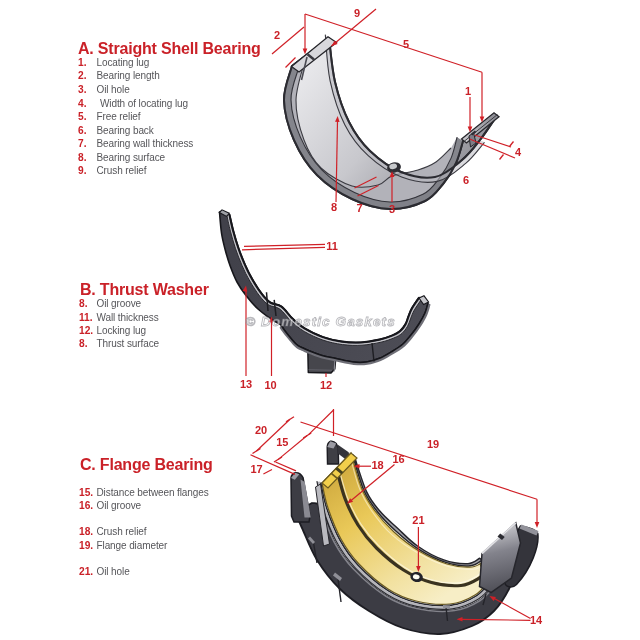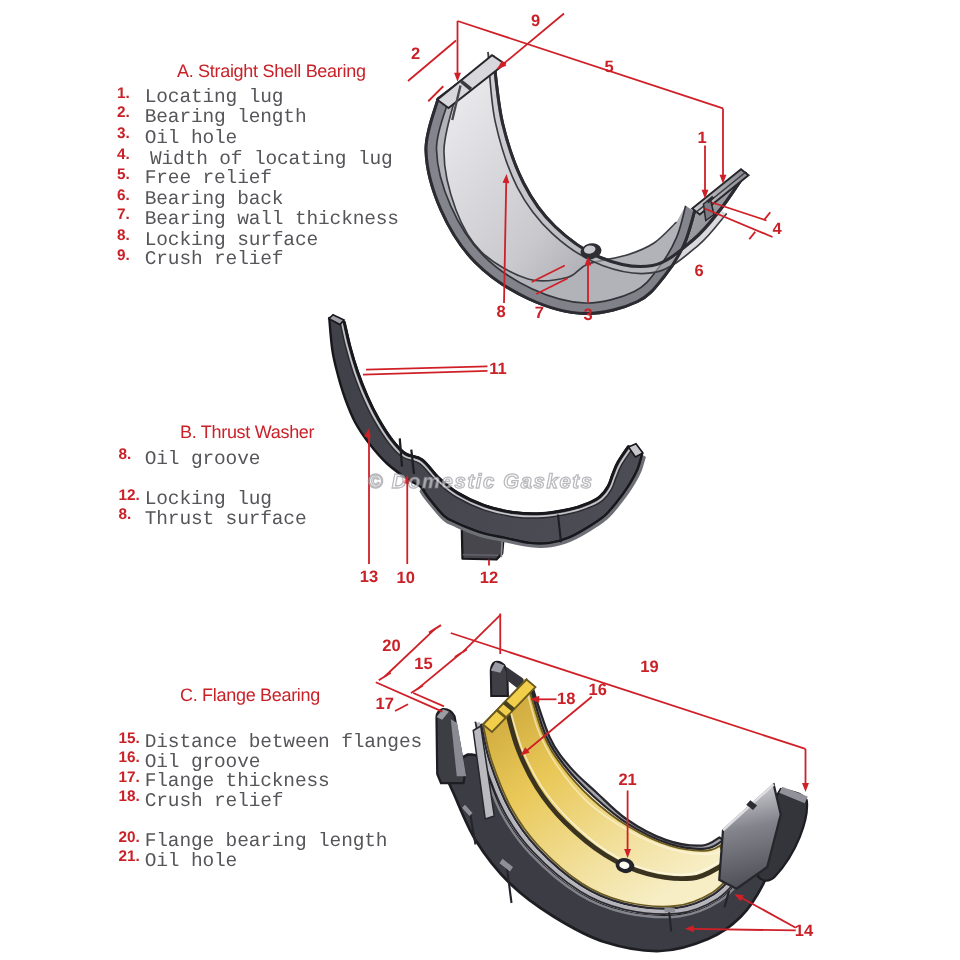--- a/index.html
+++ b/index.html
@@ -1,19 +1,19 @@
 <!DOCTYPE html>
 <html><head><meta charset="utf-8"><style>
 html,body{margin:0;padding:0;background:#fff;}
 #page{position:relative;width:640px;height:640px;overflow:hidden;background:#fff;font-family:"Liberation Sans",sans-serif;}
 #page svg{position:absolute;left:0;top:0;}
-.sh{position:absolute;font-size:12px;font-weight:normal;color:#ca2128;white-space:nowrap;letter-spacing:-0.2px;margin-left:40px;}
+.sh{position:absolute;font-size:16px;font-weight:bold;color:#ca2128;white-space:nowrap;letter-spacing:-0.2px;}
 .row{position:absolute;left:0;width:300px;height:13.4px;}
 .num{position:absolute;font-size:10.2px;font-weight:bold;color:#ca2128;}
-.txt{position:absolute;font-size:13px;color:#56565a;white-space:nowrap;letter-spacing:-0.1px;font-family:Liberation Mono, monospace;}
+.txt{position:absolute;font-size:10px;color:#56565a;white-space:nowrap;letter-spacing:-0.1px;}
 svg text{font-family:"Liberation Sans",sans-serif;}
 </style></head>
 <body>
 <div id="page">
     <svg width="640" height="640" viewBox="0 0 640 640">
       <defs>
         <linearGradient id="g1" x1="300" y1="70" x2="455" y2="200" gradientUnits="userSpaceOnUse">
           <stop offset="0" stop-color="#e9e9ec"></stop>
           <stop offset="0.5" stop-color="#c8c8cd"></stop>
           <stop offset="1" stop-color="#8a8a92"></stop>
@@ -204,56 +204,56 @@
     <div class="row" style="top:124.5px">
       <span class="num" style="left:78px">6.</span>
       <span class="txt" style="left:96.5px">Bearing back</span>
     </div>
     <div class="row" style="top:138.1px">
       <span class="num" style="left:78px">7.</span>
       <span class="txt" style="left:96.5px">Bearing wall thickness</span>
     </div>
     <div class="row" style="top:151.7px">
       <span class="num" style="left:78px">8.</span>
-      <span class="txt" style="left:96.5px">Locking surface</span>
+      <span class="txt" style="left:96.5px">Bearing surface</span>
     </div>
     <div class="row" style="top:165.2px">
       <span class="num" style="left:78px">9.</span>
       <span class="txt" style="left:96.5px">Crush relief</span>
     </div>
     <div class="sh" style="left:80px;top:281px">B. Thrust Washer</div>
     <div class="row" style="top:298.3px">
       <span class="num" style="left:79px">8.</span>
       <span class="txt" style="left:96.5px">Oil groove</span>
     </div>
+    <div class="row" style="top:311.7px">
+      <span class="num" style="left:79px">11.</span>
+      <span class="txt" style="left:96.5px">Wall thickness</span>
+    </div>
     <div class="row" style="top:325.0px">
       <span class="num" style="left:79px">12.</span>
       <span class="txt" style="left:96.5px">Locking lug</span>
     </div>
     <div class="row" style="top:338.4px">
       <span class="num" style="left:79px">8.</span>
       <span class="txt" style="left:96.5px">Thrust surface</span>
     </div>
     <div class="sh" style="left:80px;top:455.5px">C. Flange Bearing</div>
     <div class="row" style="top:487px">
       <span class="num" style="left:79px">15.</span>
       <span class="txt" style="left:96.5px">Distance between flanges</span>
     </div>
     <div class="row" style="top:499.5px">
       <span class="num" style="left:79px">16.</span>
       <span class="txt" style="left:96.5px">Oil groove</span>
     </div>
-    <div class="row" style="top:512.9px">
-      <span class="num" style="left:79px">17.</span>
-      <span class="txt" style="left:96.5px">Flange thickness</span>
-    </div>
     <div class="row" style="top:526.2px">
       <span class="num" style="left:79px">18.</span>
       <span class="txt" style="left:96.5px">Crush relief</span>
     </div>
-    <div class="row" style="top:552.9px">
-      <span class="num" style="left:79px">20.</span>
-      <span class="txt" style="left:96.5px">Flange bearing length</span>
+    <div class="row" style="top:539.5px">
+      <span class="num" style="left:79px">19.</span>
+      <span class="txt" style="left:96.5px">Flange diameter</span>
     </div>
     <div class="row" style="top:566.2px">
       <span class="num" style="left:79px">21.</span>
       <span class="txt" style="left:96.5px">Oil hole</span>
     </div>
   </div>
 </body></html>

